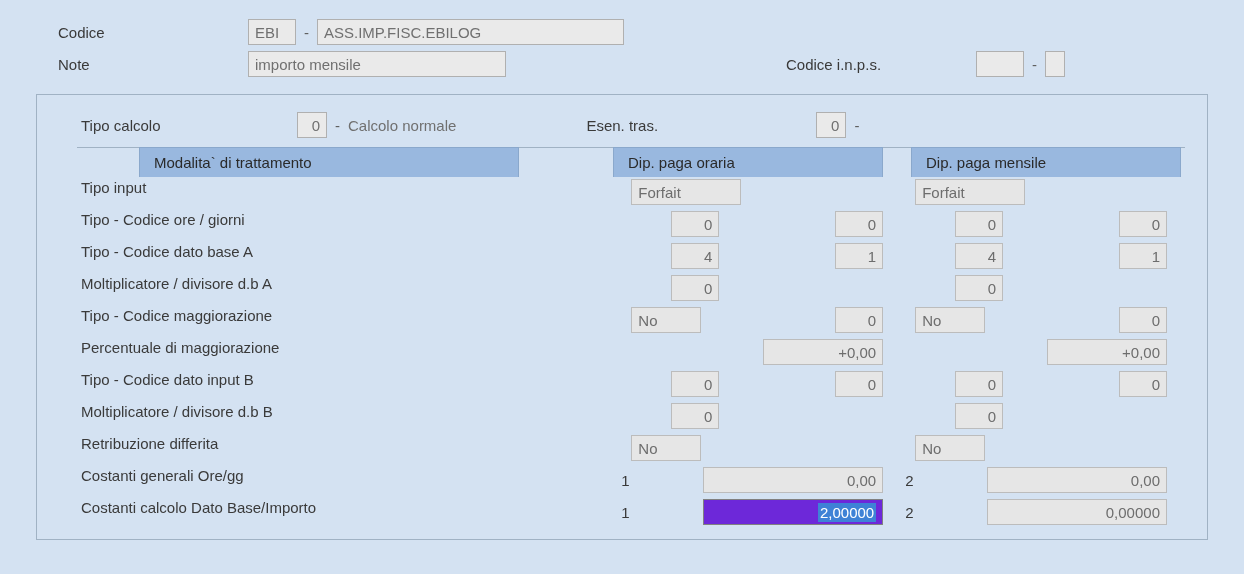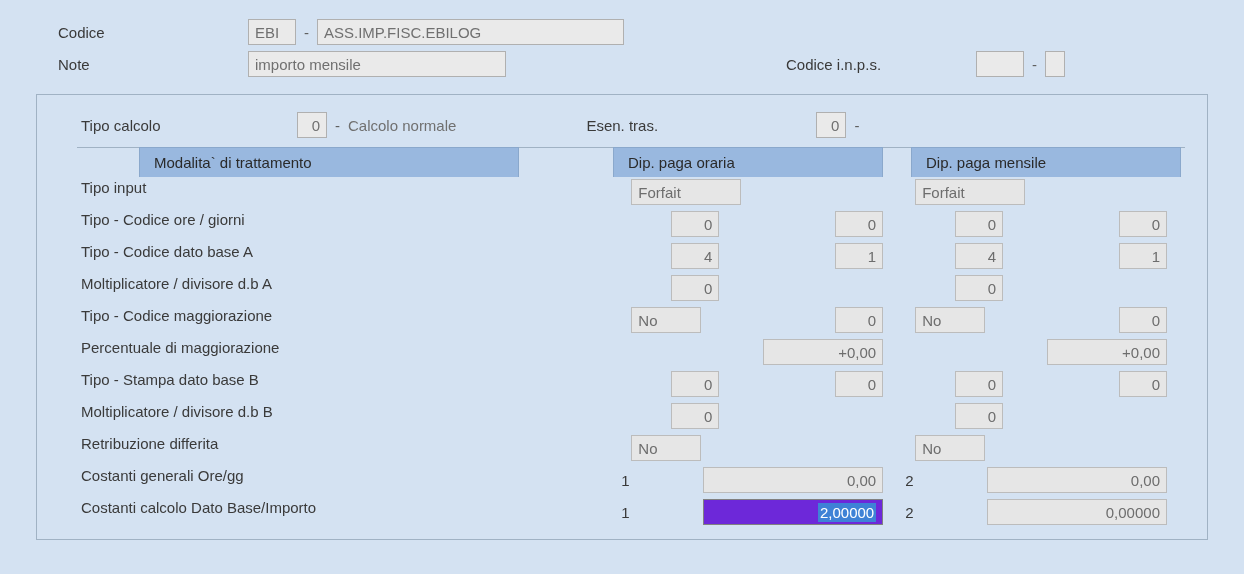--- a/index.html
+++ b/index.html
@@ -241,21 +241,21 @@
       <div style="flex:1"></div>
       <div class="ro-box" style="width:120px;margin-right:18px;">+0,00</div>
     </div>
     <div class="col-mensile">
       <div style="flex:1"></div>
       <div class="ro-box" style="width:120px;margin-right:18px;">+0,00</div>
     </div>
   </div>
 
   <div class="data-row">
-    <div class="row-label">Tipo - Stampa dato base B</div>
+    <div class="row-label">Tipo - Codice dato input B</div>
     <div class="col-oraria">
       <div class="ro-box" style="width:48px;margin-left:54px;">0</div>
       <div style="flex:1"></div>
       <div class="ro-box" style="width:48px;margin-right:18px;">0</div>
     </div>
     <div class="col-mensile">
       <div class="ro-box" style="width:48px;margin-left:54px;">0</div>
       <div style="flex:1"></div>
       <div class="ro-box" style="width:48px;margin-right:18px;">0</div>
     </div>

